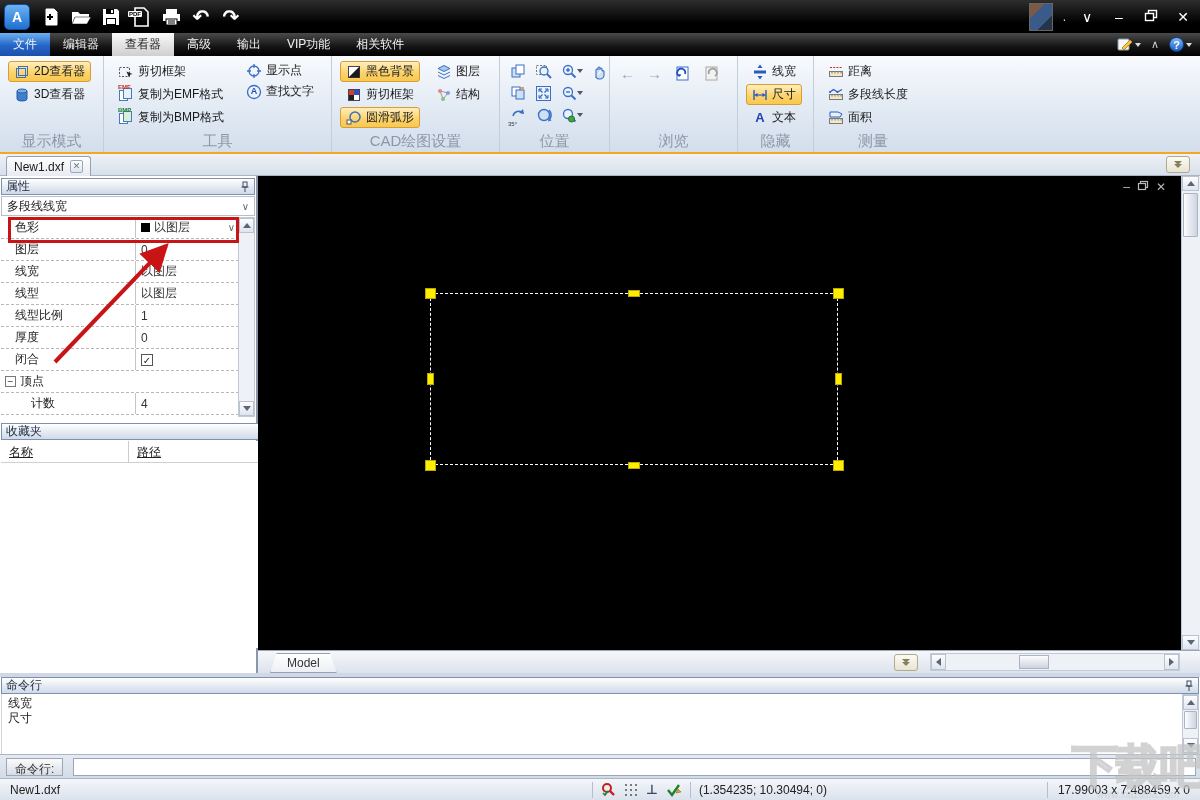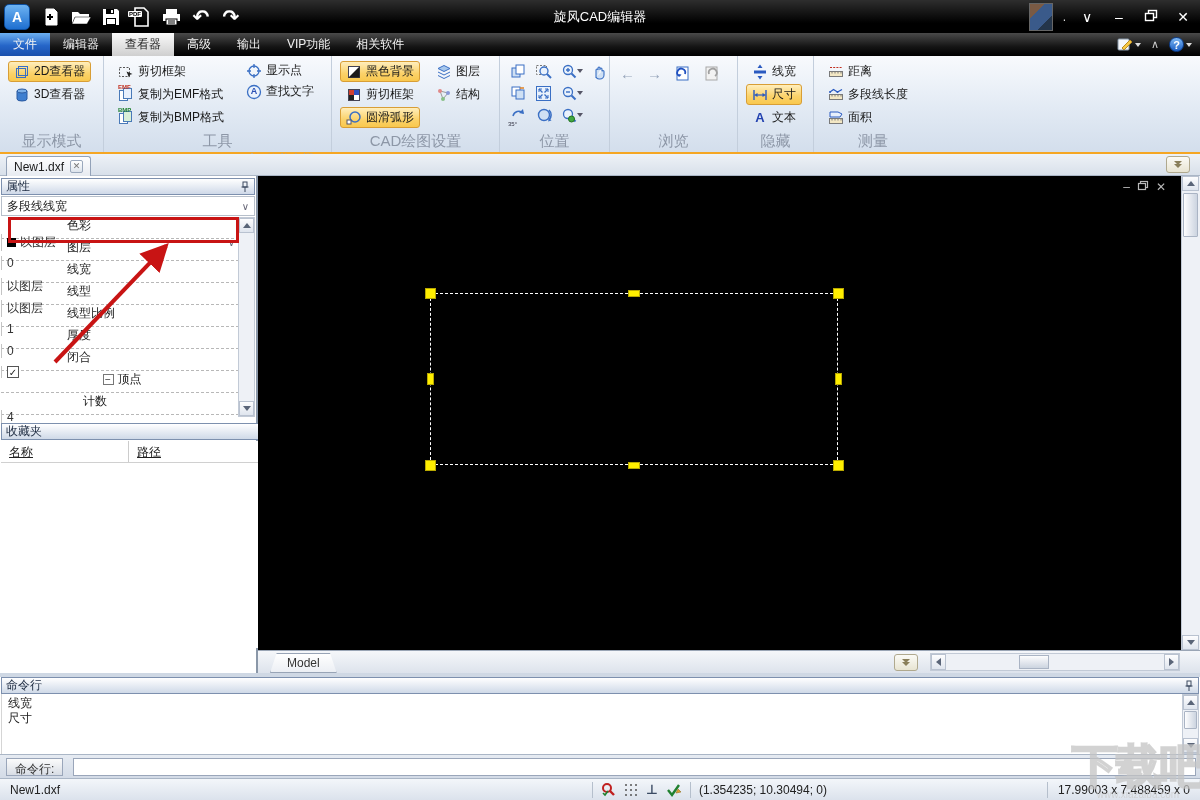--- a/index.html
+++ b/index.html
@@ -116,21 +116,21 @@
   color:#1c2a40; font-size:12px;
 }
 .pin { cursor:pointer; }
 .pin svg { display:block; }
 .selector-row {
   height:20px; margin:1px 1px 0 1px; border:1px solid #b7bfca; background:#fff;
   display:flex; align-items:center; justify-content:space-between; padding:0 5px; cursor:pointer;
 }
 .sel-chev { color:#667; font-size:10px; }
 .propgrid { position:absolute; left:1px; top:41px; width:238px; }
-.prow { display:flex; height:22px; align-items:center; border-bottom:1px dashed #b8b8b8; background:#fff;flex-direction:column; }
+.prow { display:flex; height:22px; align-items:center; border-bottom:1px dashed #b8b8b8; background:#fff; }
 .prow .plabel { width:134px; padding-left:14px; color:#222; }
 .prow .pvalue { flex:1; border-left:1px solid #c4c4c4; align-self:stretch; display:flex; align-items:center; padding-left:5px; gap:4px; color:#333; }
 .prow.group .plabel { width:auto; padding-left:4px; display:flex; align-items:center; gap:4px; }
 .prow.group .pvalue { border-left:none; }
 .prow .plabel.indent { padding-left:30px; }
 .swatch { width:9px; height:9px; background:#000; border:1px solid #000; }
 .cellchev { margin-left:auto; margin-right:4px; color:#667; font-size:10px; }
 .checkbox { width:12px; height:12px; border:1px solid #555; background:#fff; font-size:10px; line-height:11px; text-align:center; color:#222; }
 .collapsebox { width:11px; height:11px; border:1px solid #777; background:#fff; font-size:10px; line-height:9px; text-align:center; color:#333; }
 .gridscroll {
@@ -243,21 +243,20 @@
         <rect x="5" y="12" width="11" height="6" fill="#fff" stroke="#000"></rect>
         <path d="M7 14 h7 M7 16 h7" stroke="#000"></path>
       </svg>
   </div>
   <div class="tb-ic">
       <span class="tb-glyph">↶</span>
     </div>
   <div class="tb-ic">
       <span class="tb-glyph">↷</span>
     </div>
-  <div class="tb-title">旋风CAD编辑器</div>
   <div class="tb-right">
     <div class="avatar"></div>
     <span class="tb-dot">.</span>
     <span class="winbtn">∨</span>
     <span class="winbtn">–</span>
     <span class="winbtn">
       <svg width="14" height="13" viewBox="0 0 14 13">
           <rect x="4.5" y="1.5" width="8" height="7" fill="none" stroke="#fff" stroke-width="1.4"></rect>
           <rect x="1.5" y="4.5" width="8" height="7" fill="#000" stroke="#fff" stroke-width="1.4"></rect>
         </svg>

